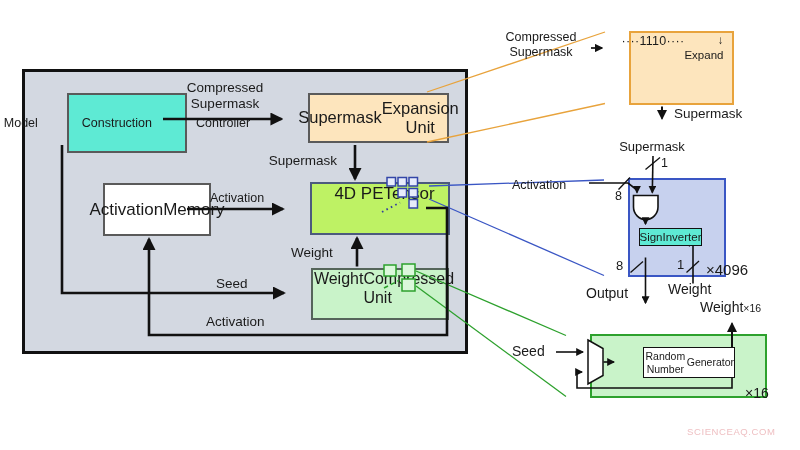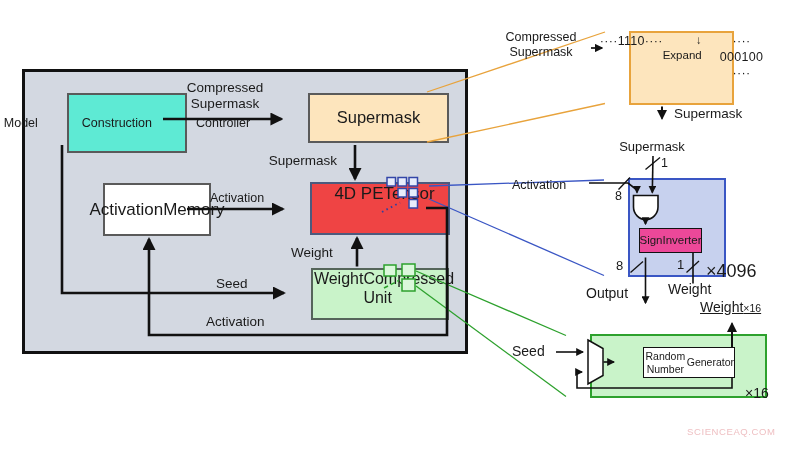--- a/index.html
+++ b/index.html
@@ -19,71 +19,71 @@
   .layer.labels{z-index:4;}
 
   
   #outer{position:absolute;left:22px;top:69px;width:446px;height:285px;
          background:#d3d8e1;border:3.5px solid #111;box-sizing:border-box;}
 
   
   #box-mcc{left:43px;top:93px;width:120px;height:60px;background:#5eead4;border:2px solid #5a5a5a;font-size:12.5px;gap:44px;}
   #box-seu{left:284px;top:93px;width:141px;height:50px;background:#fde5bd;border:2px solid #5a5a5a;font-size:16.5px;}
   #box-am{left:79px;top:183px;width:108px;height:53px;background:#ffffff;border:2px solid #5a5a5a;font-size:17px;}
-  #box-pe{left:286px;top:182px;width:140px;height:53px;background:#ef4444;border:2px solid #4c5a7d;font-size:17px;padding-left:9px;}
+  #box-pe{left:286px;top:182px;width:140px;height:53px;background:#bef264;border:2px solid #4c5a7d;font-size:17px;padding-left:9px;}
   #box-wgu{left:287px;top:268px;width:138px;height:52px;background:#c9f3c9;border:2px solid #55655a;font-size:16px;padding-left:8px;}
 
   
   #box-expand{left:605px;top:31px;width:105px;height:74px;background:#fde5bd;border:2.5px solid #e8a33c;
               font-size:12.5px;align-items:stretch;line-height:1.28;}
   #box-expand .c{text-align:center;letter-spacing:.3px;}
   #box-expand .r{text-align:right;padding-right:18px;font-size:11.5px;}
   #box-pedetail{left:604px;top:178px;width:98px;height:99px;background:#c7d1ee;border:2.5px solid #3a56c4;}
   #box-wgudetail{left:566px;top:334px;width:177px;height:64px;background:#c9f3c9;border:2.5px solid #2da12d;}
 
   
-  #box-si{left:615px;top:228px;width:63px;height:25px;background:#ec4899;border:1.5px solid #111;font-size:11.5px;line-height:1.12;}
+  #box-si{left:615px;top:228px;width:63px;height:18px;background:#5eead4;border:1.5px solid #111;font-size:11.5px;line-height:1.12;}
   #box-rng{left:619px;top:347px;width:92px;height:31px;background:#fff;border:1.5px solid #111;font-size:10.5px;line-height:1.22;}
 
   #watermark{color:#efc0c3;font-size:9.5px;letter-spacing:.6px;}
   .sub{font-size:10.5px;}
 </style>
 </head>
 <body>
 
 <div class="stage">
 
   <div id="outer"></div>
 
   <div class="layer boxes">
     <div class="box" id="box-mcc">
       <div>Model</div>
       <div>Construction</div>
       <div>Controller</div>
     </div>
     <div class="box" id="box-seu">
       <div>Supermask</div>
+      <div>Expansion Unit</div>
     </div>
     <div class="box" id="box-am">
       <div>Activation</div>
       <div>Memory</div>
     </div>
     <div class="box left" id="box-pe">
       <div>4D PE</div>
       <div>Tensor</div>
     </div>
     <div class="box left" id="box-wgu">
       <div>Weight</div>
       <div>Compressed Unit</div>
     </div>
 
     <div class="box" id="box-expand">
       <div class="c">····1110····</div>
       <div class="r">↓ Expand</div>
-      <div class="c">···· 000100 ····</div>
     </div>
     <div class="box" id="box-pedetail"></div>
     <div class="box" id="box-wgudetail"></div>
   </div>
 
   <div class="layer wires">
     <svg width="800" height="450" viewBox="0 0 800 450">
       <defs>
         <marker id="ah" viewBox="0 0 10 10" refX="8.5" refY="5" markerWidth="5" markerHeight="5" orient="auto-start-reverse">
           <path d="M0,0 L10,5 L0,10 z" fill="#111"></path>
@@ -175,25 +175,25 @@
     <div class="lbl" style="left:609px;top:139px;width:86px;text-align:center;font-size:13px;">Supermask</div>
     <div class="lbl" style="left:661px;top:156px;font-size:12.5px;">1</div>
     <div class="lbl" style="left:512px;top:178px;font-size:12.5px;">Activation</div>
     <div class="lbl" style="left:615px;top:189px;font-size:12.5px;">8</div>
     <div class="box" id="box-si">
       <div>Sign</div>
       <div>Inverter</div>
     </div>
     <div class="lbl" style="left:616px;top:258px;font-size:13px;">8</div>
     <div class="lbl" style="left:677px;top:257px;font-size:13px;">1</div>
-    <div class="lbl" style="left:706px;top:261px;font-size:18px;">×4096</div>
+    <div class="lbl" style="left:706px;top:261px;font-size:15px;">×4096</div>
     <div class="lbl" style="left:586px;top:285px;font-size:14px;">Output</div>
     <div class="lbl" style="left:668px;top:281px;font-size:14px;">Weight</div>
 
-    <div class="lbl" style="left:700px;top:299px;font-size:14px;text-decoration:underline;"><span>Weight</span><span class="sub">×16</span></div>
+    <div class="lbl" style="left:700px;top:299px;font-size:14px;"><span>Weight</span><span class="sub">×16</span></div>
     <div class="lbl" style="left:512px;top:343px;font-size:14px;">Seed</div>
     <div class="box" id="box-rng">
       <div>Random Number</div>
       <div>Generator</div>
     </div>
     <div class="lbl" style="left:745px;top:385px;font-size:14px;">×16</div>
 
     <div class="lbl" id="watermark" style="left:687px;top:426px;">SCIENCEAQ.COM</div>
   </div>
 

